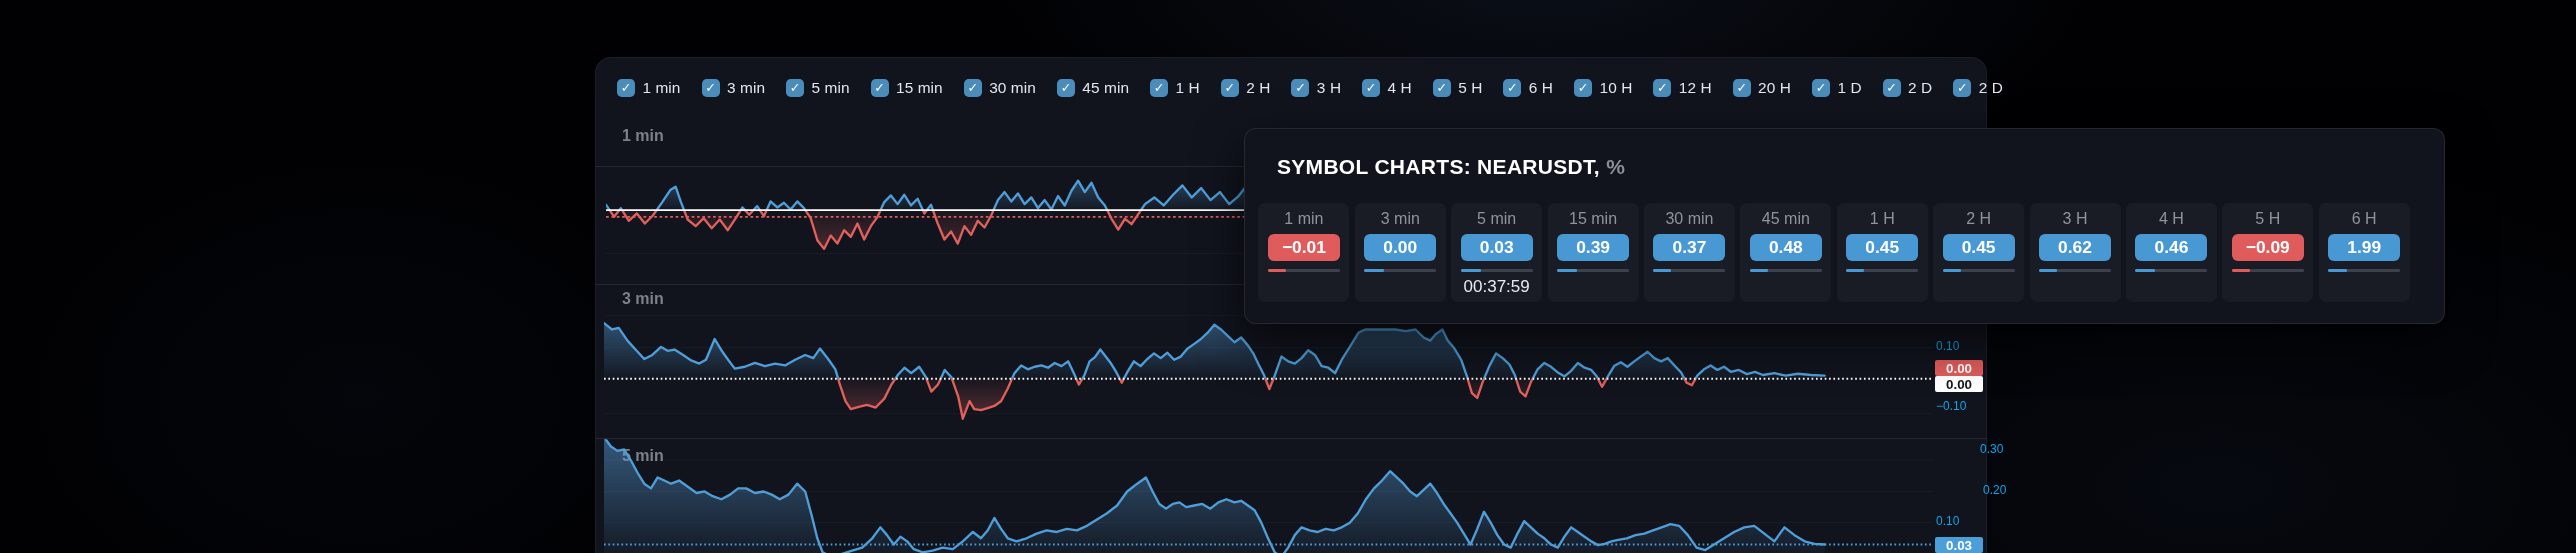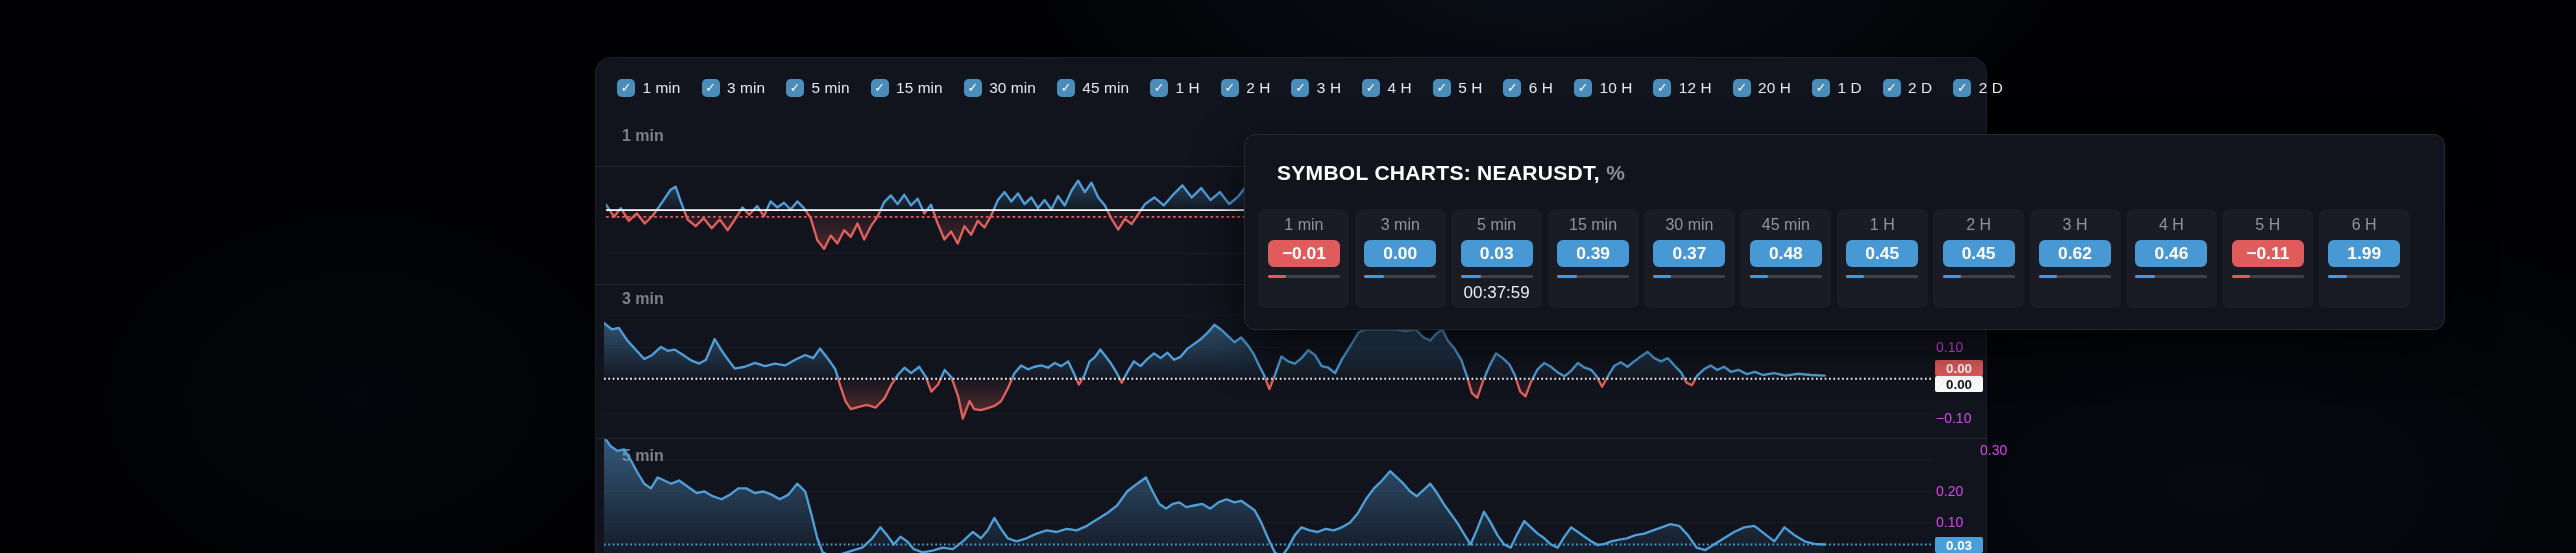--- a/index.html
+++ b/index.html
@@ -26,29 +26,29 @@
     width:18px;height:18px;border-radius:4.7px;background:#4a8cba;
     display:flex;align-items:center;justify-content:center;
     color:#fff;font-size:12.7px;font-weight:bold;line-height:1;
   }
   .toggle .lbl{color:#e2e6ed;font-size:15.4px;letter-spacing:0.1px;}
   
   .charts{position:absolute;left:0;top:0;width:2576px;height:553px;z-index:2;}
   .sep{position:absolute;left:596px;width:1391px;height:0.7px;background:rgba(255,255,255,0.085);}
   .chart-label{position:absolute;left:622px;color:#7c8089;font-size:16px;font-weight:600;}
   .chart-svg{position:absolute;left:604px;}
-  .axis-lbl{position:absolute;left:1936px;width:50px;color:#d946ef;font-size:14px;}
+  .axis-lbl{position:absolute;left:1936px;width:50px;color:#0ea5e9;font-size:12px;}
   .axis-badge{
     position:absolute;left:1935px;width:48px;height:16px;border-radius:2px;
     display:flex;align-items:center;justify-content:center;
     font-size:13.4px;font-weight:bold;
   }
   
   .panel{
-    position:absolute;left:1244px;top:134px;width:1201px;height:196px;
+    position:absolute;left:1244px;top:128px;width:1201px;height:196px;
     background:#12141d;border:0.7px solid rgba(255,255,255,0.09);
     border-radius:12px;box-sizing:border-box;z-index:10;
     box-shadow:0 16px 47px rgba(0,0,0,0.65);
   }
   .panel-title{
     position:absolute;left:32px;top:25.5px;
     color:#ffffff;font-size:21px;font-weight:bold;letter-spacing:0.3px;
   }
   .panel-title .pct{color:#8a8e98;}
   .cells{position:absolute;left:13.4px;top:74px;display:flex;gap:5.4px;}
@@ -125,21 +125,21 @@
       <line x1="0" x2="1980" y1="0" y2="0" stroke="rgba(255,255,255,0.06)" stroke-width="1"></line>
       <line x1="0" x2="1980" y1="48" y2="48" stroke="rgba(255,255,255,0.06)" stroke-width="1"></line>
       <line x1="0" x2="1980" y1="147" y2="147" stroke="rgba(255,255,255,0.06)" stroke-width="1"></line>
       <path d="M0,95 L0,11.9 L12,21.4 L22,19.0 L35,38.0 L48,52.3 L60,65.5 L72,59.4 L85,47.5 L95,53.2 L105,51.3 L118,59.4 L130,67.5 L142,72.2 L152,66.5 L165,35.6 L175,52.3 L185,66.5 L195,79.8 L210,77.0 L225,71.3 L240,76.0 L255,72.2 L270,75.0 L285,66.5 L300,59.4 L312,64.1 L322,49.9 L335,66.5 L345,80.8 L352,104.5 L360,128.3 L368,140.1 L380,136.8 L392,133.9 L405,137.8 L418,124.5 L428,104.5 L438,89.3 L448,78.4 L458,86.5 L470,77.0 L480,92.6 L488,114.0 L498,103.5 L508,81.7 L518,92.6 L528,121.1 L535,154.4 L545,128.3 L552,140.1 L562,141.6 L572,138.7 L582,135.4 L592,128.3 L602,109.3 L612,86.5 L622,75.0 L632,80.8 L642,77.0 L652,75.0 L662,78.4 L672,71.3 L682,76.0 L692,68.9 L700,85.5 L708,103.5 L716,90.3 L724,68.9 L732,62.7 L740,51.3 L748,61.8 L756,72.2 L764,85.5 L772,100.7 L780,85.5 L790,68.9 L800,76.0 L810,65.5 L820,57.0 L830,64.1 L840,56.0 L850,66.5 L860,61.8 L870,49.9 L880,42.8 L890,35.6 L900,26.1 L910,14.3 L920,21.4 L930,30.9 L940,40.4 L950,33.3 L960,45.1 L968,57.0 L976,73.6 L984,89.3 L992,110.2 L1000,90.3 L1010,61.8 L1020,68.9 L1030,72.2 L1040,64.1 L1050,52.3 L1060,59.4 L1070,76.0 L1080,78.4 L1090,86.5 L1100,66.5 L1112,47.5 L1125,26.1 L1135,21.4 L1150,21.4 L1165,21.4 L1180,21.4 L1195,23.8 L1210,21.4 L1222,33.3 L1232,38.0 L1240,28.5 L1250,21.4 L1258,38.0 L1268,49.9 L1278,66.5 L1286,89.3 L1294,116.4 L1302,123.5 L1310,99.8 L1320,76.0 L1330,57.0 L1340,64.1 L1350,73.6 L1358,89.3 L1366,114.0 L1374,121.1 L1382,99.8 L1392,80.8 L1402,71.3 L1412,77.0 L1422,85.5 L1432,91.2 L1442,83.1 L1452,71.3 L1462,78.4 L1472,81.7 L1480,91.2 L1488,106.9 L1496,92.6 L1506,76.0 L1516,70.3 L1526,77.0 L1536,68.9 L1546,61.8 L1556,54.6 L1566,64.1 L1576,68.9 L1586,64.1 L1596,75.0 L1606,85.5 L1614,100.7 L1622,104.5 L1630,90.3 L1640,80.8 L1650,75.0 L1660,81.7 L1670,77.0 L1680,84.5 L1692,81.7 L1704,87.9 L1716,84.5 L1728,89.3 L1745,86.5 L1762,90.3 L1780,87.4 L1800,89.3 L1820,90.3 L1820,95 Z" fill="url(#gb1)" stroke="none" clip-path="url(#ca1)"></path>
       <path d="M0,95 L0,11.9 L12,21.4 L22,19.0 L35,38.0 L48,52.3 L60,65.5 L72,59.4 L85,47.5 L95,53.2 L105,51.3 L118,59.4 L130,67.5 L142,72.2 L152,66.5 L165,35.6 L175,52.3 L185,66.5 L195,79.8 L210,77.0 L225,71.3 L240,76.0 L255,72.2 L270,75.0 L285,66.5 L300,59.4 L312,64.1 L322,49.9 L335,66.5 L345,80.8 L352,104.5 L360,128.3 L368,140.1 L380,136.8 L392,133.9 L405,137.8 L418,124.5 L428,104.5 L438,89.3 L448,78.4 L458,86.5 L470,77.0 L480,92.6 L488,114.0 L498,103.5 L508,81.7 L518,92.6 L528,121.1 L535,154.4 L545,128.3 L552,140.1 L562,141.6 L572,138.7 L582,135.4 L592,128.3 L602,109.3 L612,86.5 L622,75.0 L632,80.8 L642,77.0 L652,75.0 L662,78.4 L672,71.3 L682,76.0 L692,68.9 L700,85.5 L708,103.5 L716,90.3 L724,68.9 L732,62.7 L740,51.3 L748,61.8 L756,72.2 L764,85.5 L772,100.7 L780,85.5 L790,68.9 L800,76.0 L810,65.5 L820,57.0 L830,64.1 L840,56.0 L850,66.5 L860,61.8 L870,49.9 L880,42.8 L890,35.6 L900,26.1 L910,14.3 L920,21.4 L930,30.9 L940,40.4 L950,33.3 L960,45.1 L968,57.0 L976,73.6 L984,89.3 L992,110.2 L1000,90.3 L1010,61.8 L1020,68.9 L1030,72.2 L1040,64.1 L1050,52.3 L1060,59.4 L1070,76.0 L1080,78.4 L1090,86.5 L1100,66.5 L1112,47.5 L1125,26.1 L1135,21.4 L1150,21.4 L1165,21.4 L1180,21.4 L1195,23.8 L1210,21.4 L1222,33.3 L1232,38.0 L1240,28.5 L1250,21.4 L1258,38.0 L1268,49.9 L1278,66.5 L1286,89.3 L1294,116.4 L1302,123.5 L1310,99.8 L1320,76.0 L1330,57.0 L1340,64.1 L1350,73.6 L1358,89.3 L1366,114.0 L1374,121.1 L1382,99.8 L1392,80.8 L1402,71.3 L1412,77.0 L1422,85.5 L1432,91.2 L1442,83.1 L1452,71.3 L1462,78.4 L1472,81.7 L1480,91.2 L1488,106.9 L1496,92.6 L1506,76.0 L1516,70.3 L1526,77.0 L1536,68.9 L1546,61.8 L1556,54.6 L1566,64.1 L1576,68.9 L1586,64.1 L1596,75.0 L1606,85.5 L1614,100.7 L1622,104.5 L1630,90.3 L1640,80.8 L1650,75.0 L1660,81.7 L1670,77.0 L1680,84.5 L1692,81.7 L1704,87.9 L1716,84.5 L1728,89.3 L1745,86.5 L1762,90.3 L1780,87.4 L1800,89.3 L1820,90.3 L1820,95 Z" fill="url(#gr1)" stroke="none" clip-path="url(#cb1)"></path>
       <path d="M0,11.9 L12,21.4 L22,19.0 L35,38.0 L48,52.3 L60,65.5 L72,59.4 L85,47.5 L95,53.2 L105,51.3 L118,59.4 L130,67.5 L142,72.2 L152,66.5 L165,35.6 L175,52.3 L185,66.5 L195,79.8 L210,77.0 L225,71.3 L240,76.0 L255,72.2 L270,75.0 L285,66.5 L300,59.4 L312,64.1 L322,49.9 L335,66.5 L345,80.8 L352,104.5 L360,128.3 L368,140.1 L380,136.8 L392,133.9 L405,137.8 L418,124.5 L428,104.5 L438,89.3 L448,78.4 L458,86.5 L470,77.0 L480,92.6 L488,114.0 L498,103.5 L508,81.7 L518,92.6 L528,121.1 L535,154.4 L545,128.3 L552,140.1 L562,141.6 L572,138.7 L582,135.4 L592,128.3 L602,109.3 L612,86.5 L622,75.0 L632,80.8 L642,77.0 L652,75.0 L662,78.4 L672,71.3 L682,76.0 L692,68.9 L700,85.5 L708,103.5 L716,90.3 L724,68.9 L732,62.7 L740,51.3 L748,61.8 L756,72.2 L764,85.5 L772,100.7 L780,85.5 L790,68.9 L800,76.0 L810,65.5 L820,57.0 L830,64.1 L840,56.0 L850,66.5 L860,61.8 L870,49.9 L880,42.8 L890,35.6 L900,26.1 L910,14.3 L920,21.4 L930,30.9 L940,40.4 L950,33.3 L960,45.1 L968,57.0 L976,73.6 L984,89.3 L992,110.2 L1000,90.3 L1010,61.8 L1020,68.9 L1030,72.2 L1040,64.1 L1050,52.3 L1060,59.4 L1070,76.0 L1080,78.4 L1090,86.5 L1100,66.5 L1112,47.5 L1125,26.1 L1135,21.4 L1150,21.4 L1165,21.4 L1180,21.4 L1195,23.8 L1210,21.4 L1222,33.3 L1232,38.0 L1240,28.5 L1250,21.4 L1258,38.0 L1268,49.9 L1278,66.5 L1286,89.3 L1294,116.4 L1302,123.5 L1310,99.8 L1320,76.0 L1330,57.0 L1340,64.1 L1350,73.6 L1358,89.3 L1366,114.0 L1374,121.1 L1382,99.8 L1392,80.8 L1402,71.3 L1412,77.0 L1422,85.5 L1432,91.2 L1442,83.1 L1452,71.3 L1462,78.4 L1472,81.7 L1480,91.2 L1488,106.9 L1496,92.6 L1506,76.0 L1516,70.3 L1526,77.0 L1536,68.9 L1546,61.8 L1556,54.6 L1566,64.1 L1576,68.9 L1586,64.1 L1596,75.0 L1606,85.5 L1614,100.7 L1622,104.5 L1630,90.3 L1640,80.8 L1650,75.0 L1660,81.7 L1670,77.0 L1680,84.5 L1692,81.7 L1704,87.9 L1716,84.5 L1728,89.3 L1745,86.5 L1762,90.3 L1780,87.4 L1800,89.3 L1820,90.3" fill="none" stroke="#4f9ed8" stroke-width="3.5" stroke-linejoin="round" stroke-linecap="round" clip-path="url(#ca1)"></path>
       <path d="M0,11.9 L12,21.4 L22,19.0 L35,38.0 L48,52.3 L60,65.5 L72,59.4 L85,47.5 L95,53.2 L105,51.3 L118,59.4 L130,67.5 L142,72.2 L152,66.5 L165,35.6 L175,52.3 L185,66.5 L195,79.8 L210,77.0 L225,71.3 L240,76.0 L255,72.2 L270,75.0 L285,66.5 L300,59.4 L312,64.1 L322,49.9 L335,66.5 L345,80.8 L352,104.5 L360,128.3 L368,140.1 L380,136.8 L392,133.9 L405,137.8 L418,124.5 L428,104.5 L438,89.3 L448,78.4 L458,86.5 L470,77.0 L480,92.6 L488,114.0 L498,103.5 L508,81.7 L518,92.6 L528,121.1 L535,154.4 L545,128.3 L552,140.1 L562,141.6 L572,138.7 L582,135.4 L592,128.3 L602,109.3 L612,86.5 L622,75.0 L632,80.8 L642,77.0 L652,75.0 L662,78.4 L672,71.3 L682,76.0 L692,68.9 L700,85.5 L708,103.5 L716,90.3 L724,68.9 L732,62.7 L740,51.3 L748,61.8 L756,72.2 L764,85.5 L772,100.7 L780,85.5 L790,68.9 L800,76.0 L810,65.5 L820,57.0 L830,64.1 L840,56.0 L850,66.5 L860,61.8 L870,49.9 L880,42.8 L890,35.6 L900,26.1 L910,14.3 L920,21.4 L930,30.9 L940,40.4 L950,33.3 L960,45.1 L968,57.0 L976,73.6 L984,89.3 L992,110.2 L1000,90.3 L1010,61.8 L1020,68.9 L1030,72.2 L1040,64.1 L1050,52.3 L1060,59.4 L1070,76.0 L1080,78.4 L1090,86.5 L1100,66.5 L1112,47.5 L1125,26.1 L1135,21.4 L1150,21.4 L1165,21.4 L1180,21.4 L1195,23.8 L1210,21.4 L1222,33.3 L1232,38.0 L1240,28.5 L1250,21.4 L1258,38.0 L1268,49.9 L1278,66.5 L1286,89.3 L1294,116.4 L1302,123.5 L1310,99.8 L1320,76.0 L1330,57.0 L1340,64.1 L1350,73.6 L1358,89.3 L1366,114.0 L1374,121.1 L1382,99.8 L1392,80.8 L1402,71.3 L1412,77.0 L1422,85.5 L1432,91.2 L1442,83.1 L1452,71.3 L1462,78.4 L1472,81.7 L1480,91.2 L1488,106.9 L1496,92.6 L1506,76.0 L1516,70.3 L1526,77.0 L1536,68.9 L1546,61.8 L1556,54.6 L1566,64.1 L1576,68.9 L1586,64.1 L1596,75.0 L1606,85.5 L1614,100.7 L1622,104.5 L1630,90.3 L1640,80.8 L1650,75.0 L1660,81.7 L1670,77.0 L1680,84.5 L1692,81.7 L1704,87.9 L1716,84.5 L1728,89.3 L1745,86.5 L1762,90.3 L1780,87.4 L1800,89.3 L1820,90.3" fill="none" stroke="#e0605c" stroke-width="3.5" stroke-linejoin="round" stroke-linecap="round" clip-path="url(#cb1)"></path>
       <line x1="0" x2="1980" y1="95" y2="95" stroke="#ffffff" stroke-width="3" stroke-dasharray="2.5 4"></line>
     </svg>
     <div class="axis-lbl" style="top: 339px;">0.10</div>
-    <div class="axis-lbl" style="top: 410px;">−0.10</div>
+    <div class="axis-lbl" style="top: 399px;">−0.10</div>
     <div class="axis-badge" style="top: 360px; background: rgb(224, 92, 92); color: rgb(255, 255, 255);">0.00</div>
     <div class="axis-badge" style="top: 376px; background: rgb(255, 255, 255); color: rgb(21, 23, 29);">0.00</div>
     <div class="chart-label" style="top: 447px;">5 min</div>
     <svg width="1328" height="115" class="chart-svg" style="top: 439px;" viewBox="0 0 1980 171">
       <defs>
         <linearGradient id="gb2" gradientUnits="userSpaceOnUse" x1="0" x2="0" y1="0" y2="171">
           <stop offset="0" stop-color="#569cd6" stop-opacity="0.5"></stop>
           <stop offset="1" stop-color="#569cd6" stop-opacity="0.05"></stop>
         </linearGradient>
         <clipPath id="ca2">
@@ -150,21 +150,21 @@
         </clipPath>
       </defs>
       <line x1="0" x2="1980" y1="31" y2="31" stroke="rgba(255,255,255,0.06)" stroke-width="1"></line>
       <line x1="0" x2="1980" y1="78" y2="78" stroke="rgba(255,255,255,0.06)" stroke-width="1"></line>
       <line x1="0" x2="1980" y1="124" y2="124" stroke="rgba(255,255,255,0.06)" stroke-width="1"></line>
       <path d="M0,171 L0,-3.4 L10,10.6 L20,17.5 L30,15.2 L40,31.5 L50,50.1 L60,66.4 L70,73.4 L80,57.1 L90,61.7 L100,66.4 L112,61.7 L125,71.0 L138,80.3 L150,78.0 L162,85.0 L175,89.6 L188,82.7 L200,73.4 L212,73.4 L225,80.3 L238,78.0 L250,82.7 L262,89.6 L275,82.7 L288,66.4 L300,78.0 L310,115.2 L318,147.8 L326,168.7 L340,175.7 L355,171.0 L370,166.3 L385,161.7 L400,147.8 L412,131.5 L422,143.1 L432,157.1 L442,145.4 L452,152.4 L462,164.0 L475,168.7 L490,166.3 L505,161.7 L520,164.0 L535,152.4 L550,138.4 L562,147.8 L572,136.1 L582,117.5 L592,133.8 L602,147.8 L615,152.4 L630,147.8 L645,140.8 L660,136.1 L675,138.4 L690,133.8 L705,136.1 L720,129.2 L735,119.8 L750,110.5 L765,98.9 L780,78.0 L795,66.4 L808,57.1 L818,78.0 L828,96.6 L838,103.6 L848,96.6 L858,94.3 L868,101.3 L880,98.9 L892,96.6 L904,103.6 L916,94.3 L928,89.6 L940,94.3 L950,91.9 L960,98.9 L970,105.9 L980,124.5 L990,147.8 L1000,168.7 L1010,175.7 L1020,161.7 L1030,143.1 L1040,131.5 L1052,136.1 L1064,138.4 L1076,133.8 L1088,136.1 L1100,131.5 L1112,124.5 L1124,110.5 L1136,89.6 L1148,73.4 L1160,61.7 L1172,47.8 L1182,57.1 L1192,66.4 L1202,78.0 L1212,85.0 L1222,75.7 L1232,66.4 L1242,80.3 L1252,96.6 L1262,110.5 L1272,124.5 L1282,140.8 L1292,157.1 L1302,133.8 L1312,108.2 L1322,124.5 L1332,143.1 L1342,157.1 L1352,161.7 L1362,140.8 L1372,122.2 L1382,131.5 L1392,140.8 L1402,147.8 L1412,157.1 L1422,161.7 L1432,145.4 L1442,131.5 L1452,138.4 L1462,145.4 L1472,152.4 L1482,158.0 L1492,156.1 L1502,152.4 L1512,150.1 L1525,147.8 L1538,143.1 L1551,140.8 L1564,136.1 L1577,131.5 L1590,126.8 L1603,129.2 L1616,143.1 L1629,161.7 L1642,165.4 L1655,157.1 L1670,147.8 L1685,138.4 L1700,131.5 L1715,129.2 L1730,140.8 L1745,152.4 L1760,131.5 L1775,143.1 L1790,152.4 L1805,156.1 L1820,157.1 L1820,171 Z" fill="url(#gb2)" stroke="none" clip-path="url(#ca2)"></path>
       <path d="M0,-3.4 L10,10.6 L20,17.5 L30,15.2 L40,31.5 L50,50.1 L60,66.4 L70,73.4 L80,57.1 L90,61.7 L100,66.4 L112,61.7 L125,71.0 L138,80.3 L150,78.0 L162,85.0 L175,89.6 L188,82.7 L200,73.4 L212,73.4 L225,80.3 L238,78.0 L250,82.7 L262,89.6 L275,82.7 L288,66.4 L300,78.0 L310,115.2 L318,147.8 L326,168.7 L340,175.7 L355,171.0 L370,166.3 L385,161.7 L400,147.8 L412,131.5 L422,143.1 L432,157.1 L442,145.4 L452,152.4 L462,164.0 L475,168.7 L490,166.3 L505,161.7 L520,164.0 L535,152.4 L550,138.4 L562,147.8 L572,136.1 L582,117.5 L592,133.8 L602,147.8 L615,152.4 L630,147.8 L645,140.8 L660,136.1 L675,138.4 L690,133.8 L705,136.1 L720,129.2 L735,119.8 L750,110.5 L765,98.9 L780,78.0 L795,66.4 L808,57.1 L818,78.0 L828,96.6 L838,103.6 L848,96.6 L858,94.3 L868,101.3 L880,98.9 L892,96.6 L904,103.6 L916,94.3 L928,89.6 L940,94.3 L950,91.9 L960,98.9 L970,105.9 L980,124.5 L990,147.8 L1000,168.7 L1010,175.7 L1020,161.7 L1030,143.1 L1040,131.5 L1052,136.1 L1064,138.4 L1076,133.8 L1088,136.1 L1100,131.5 L1112,124.5 L1124,110.5 L1136,89.6 L1148,73.4 L1160,61.7 L1172,47.8 L1182,57.1 L1192,66.4 L1202,78.0 L1212,85.0 L1222,75.7 L1232,66.4 L1242,80.3 L1252,96.6 L1262,110.5 L1272,124.5 L1282,140.8 L1292,157.1 L1302,133.8 L1312,108.2 L1322,124.5 L1332,143.1 L1342,157.1 L1352,161.7 L1362,140.8 L1372,122.2 L1382,131.5 L1392,140.8 L1402,147.8 L1412,157.1 L1422,161.7 L1432,145.4 L1442,131.5 L1452,138.4 L1462,145.4 L1472,152.4 L1482,158.0 L1492,156.1 L1502,152.4 L1512,150.1 L1525,147.8 L1538,143.1 L1551,140.8 L1564,136.1 L1577,131.5 L1590,126.8 L1603,129.2 L1616,143.1 L1629,161.7 L1642,165.4 L1655,157.1 L1670,147.8 L1685,138.4 L1700,131.5 L1715,129.2 L1730,140.8 L1745,152.4 L1760,131.5 L1775,143.1 L1790,152.4 L1805,156.1 L1820,157.1" fill="none" stroke="#4f9ed8" stroke-width="3.5" stroke-linejoin="round" stroke-linecap="round" clip-path="url(#ca2)"></path>
       <line x1="0" x2="1980" y1="157" y2="157" stroke="#4a9ed9" stroke-width="3" stroke-dasharray="2.5 4"></line>
     </svg>
     <div class="axis-lbl" style="top: 442px; margin-left: 44px;">0.30</div>
-    <div class="axis-lbl" style="top: 483px;">0.20</div>
+    <div class="axis-lbl" style="top: 483px; margin-left: 47px;">0.20</div>
     <div class="axis-lbl" style="top: 514px;">0.10</div>
     <div class="axis-badge" style="top: 537px; background: rgb(74, 158, 217); color: rgb(255, 255, 255);">0.03</div>
   </div>
 
 <div class="toggles" id="toggle-row">
     <div class="toggle">
       <div class="ckbx">✓</div>
       <span class="lbl">1 min</span>
     </div>
     <div class="toggle">
@@ -309,21 +309,21 @@
       </div>
       <div class="cell">
         <div class="tf">4 H</div>
         <div class="pill up">0.46</div>
         <div class="bar">
           <div class="fill" style="width: 27%; background: rgb(72, 152, 211);"></div>
         </div>
       </div>
       <div class="cell">
         <div class="tf">5 H</div>
-        <div class="pill down">−0.11</div>
+        <div class="pill down">−0.09</div>
         <div class="bar">
           <div class="fill" style="width: 25%; background: rgb(224, 92, 92);"></div>
         </div>
       </div>
       <div class="cell">
         <div class="tf">6 H</div>
         <div class="pill up">1.99</div>
         <div class="bar">
           <div class="fill" style="width: 26%; background: rgb(72, 152, 211);"></div>
         </div>

